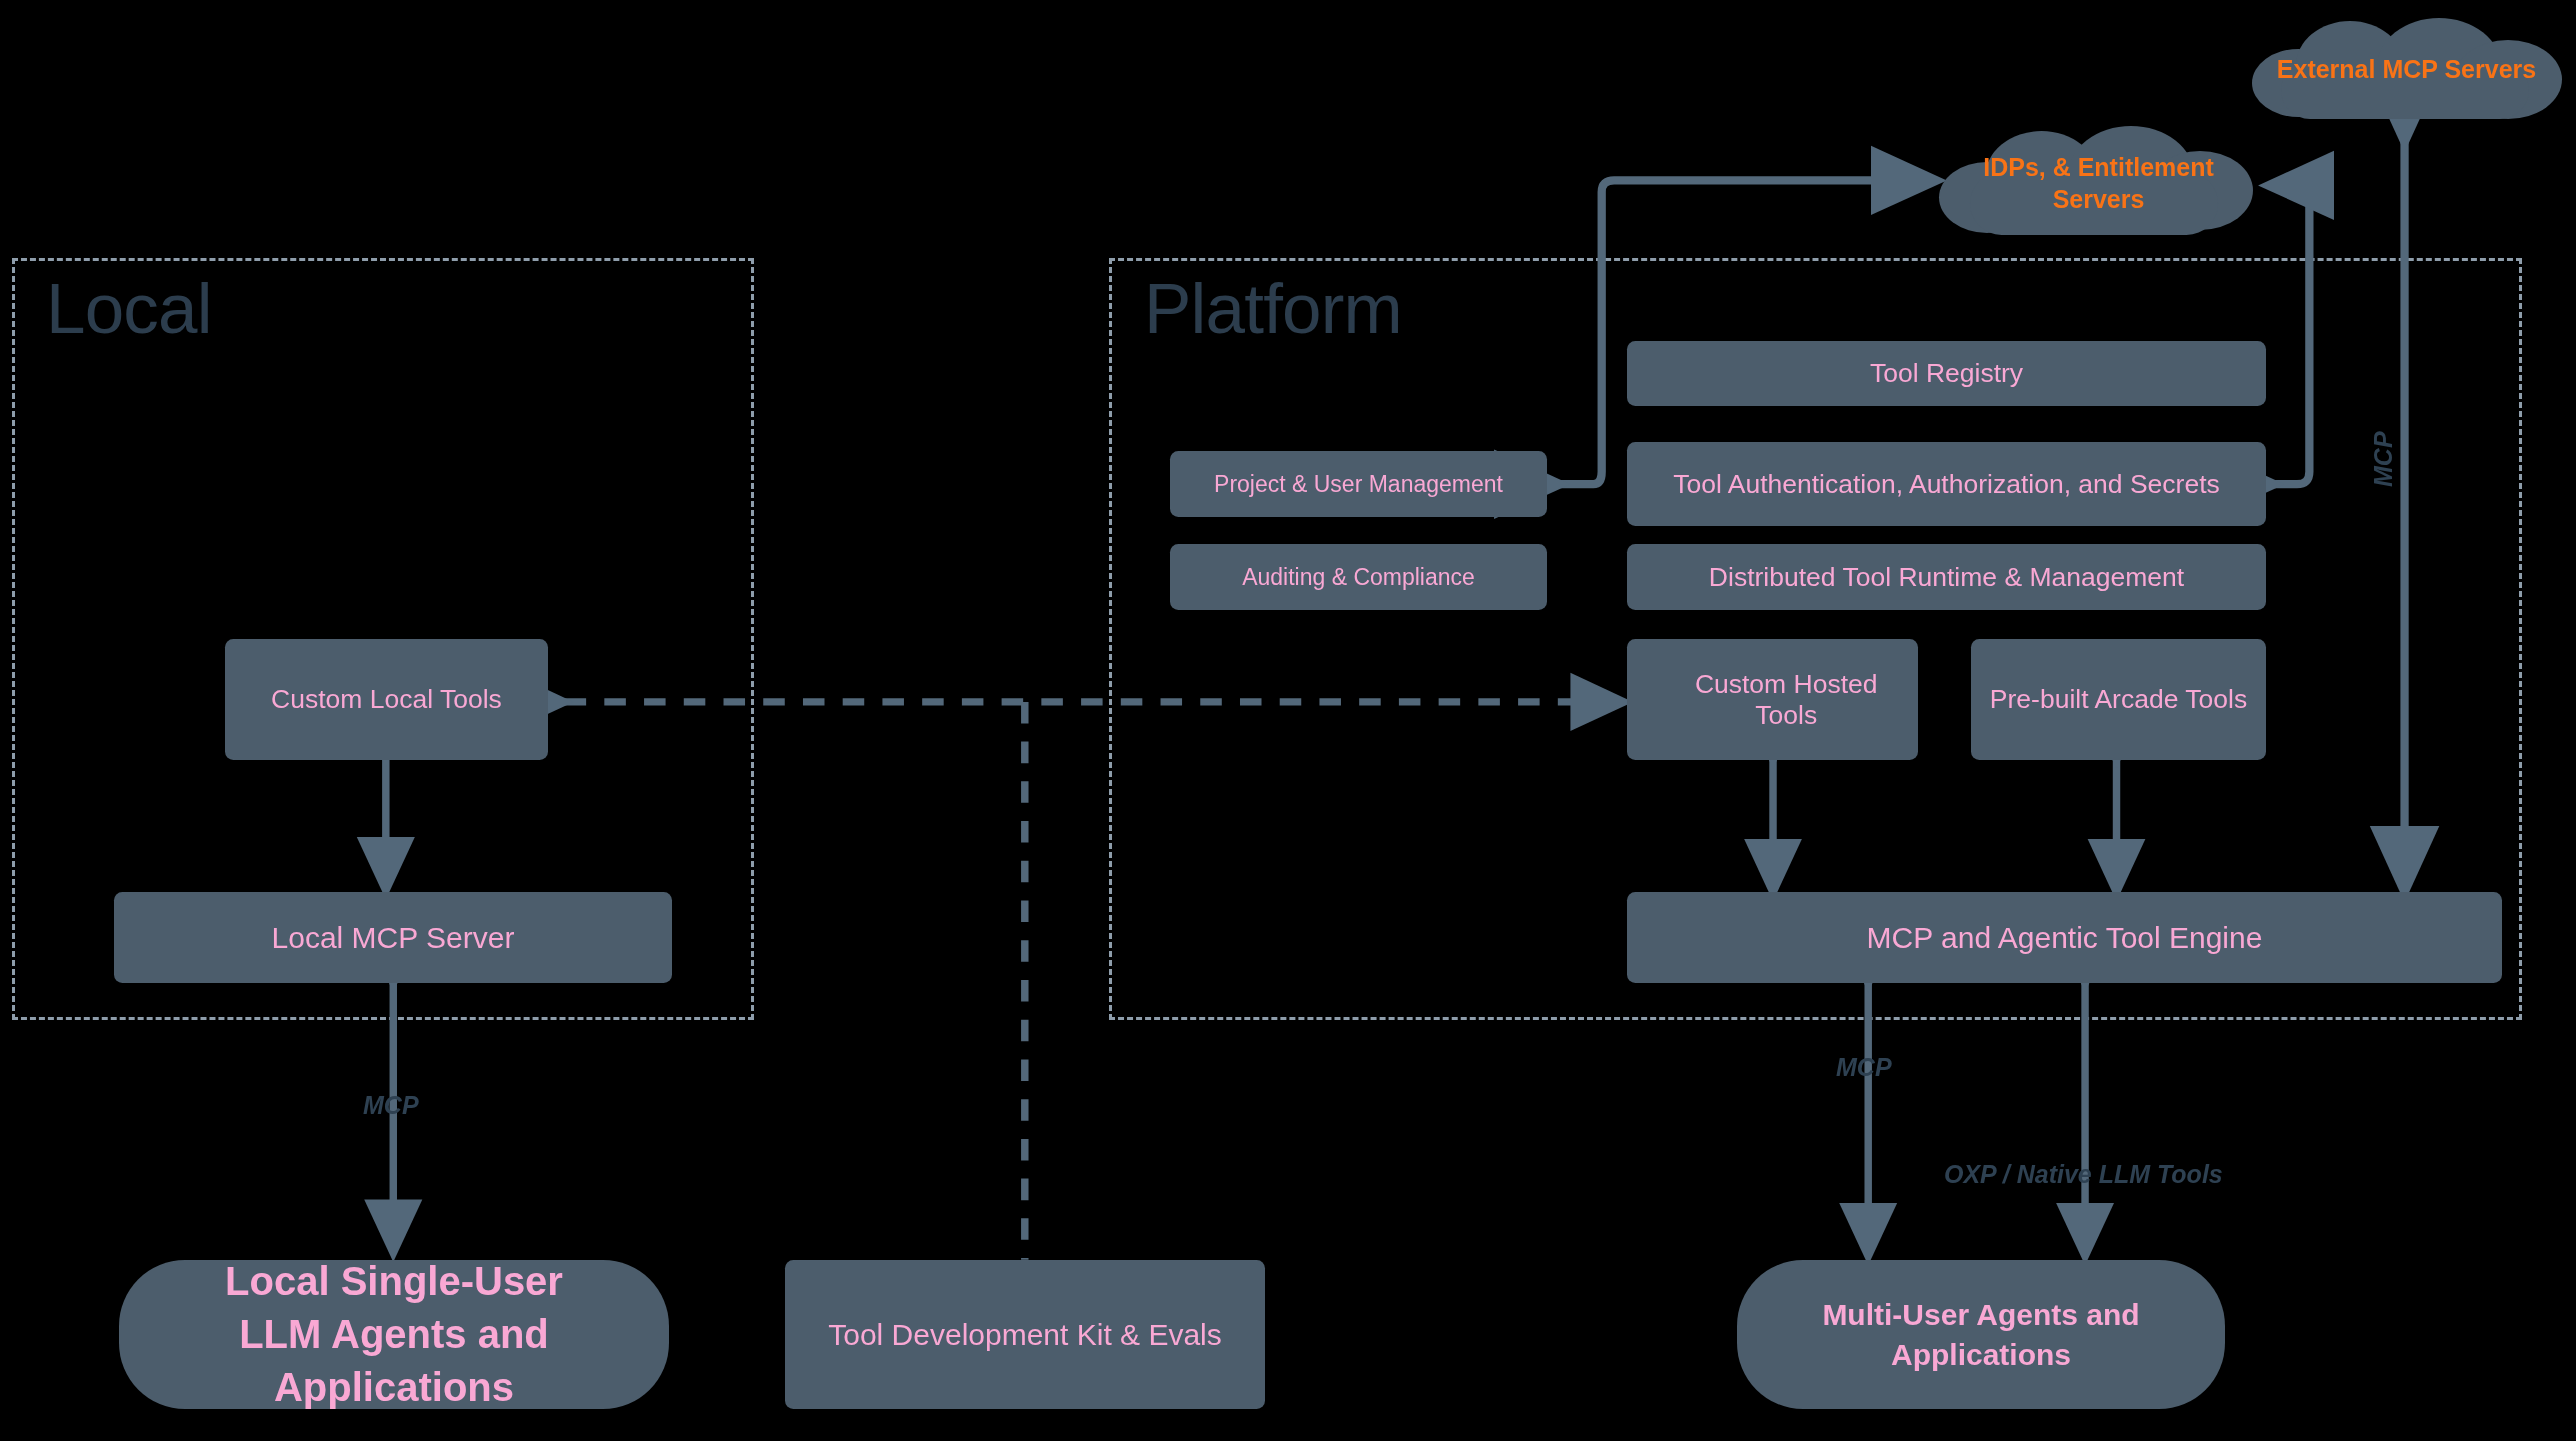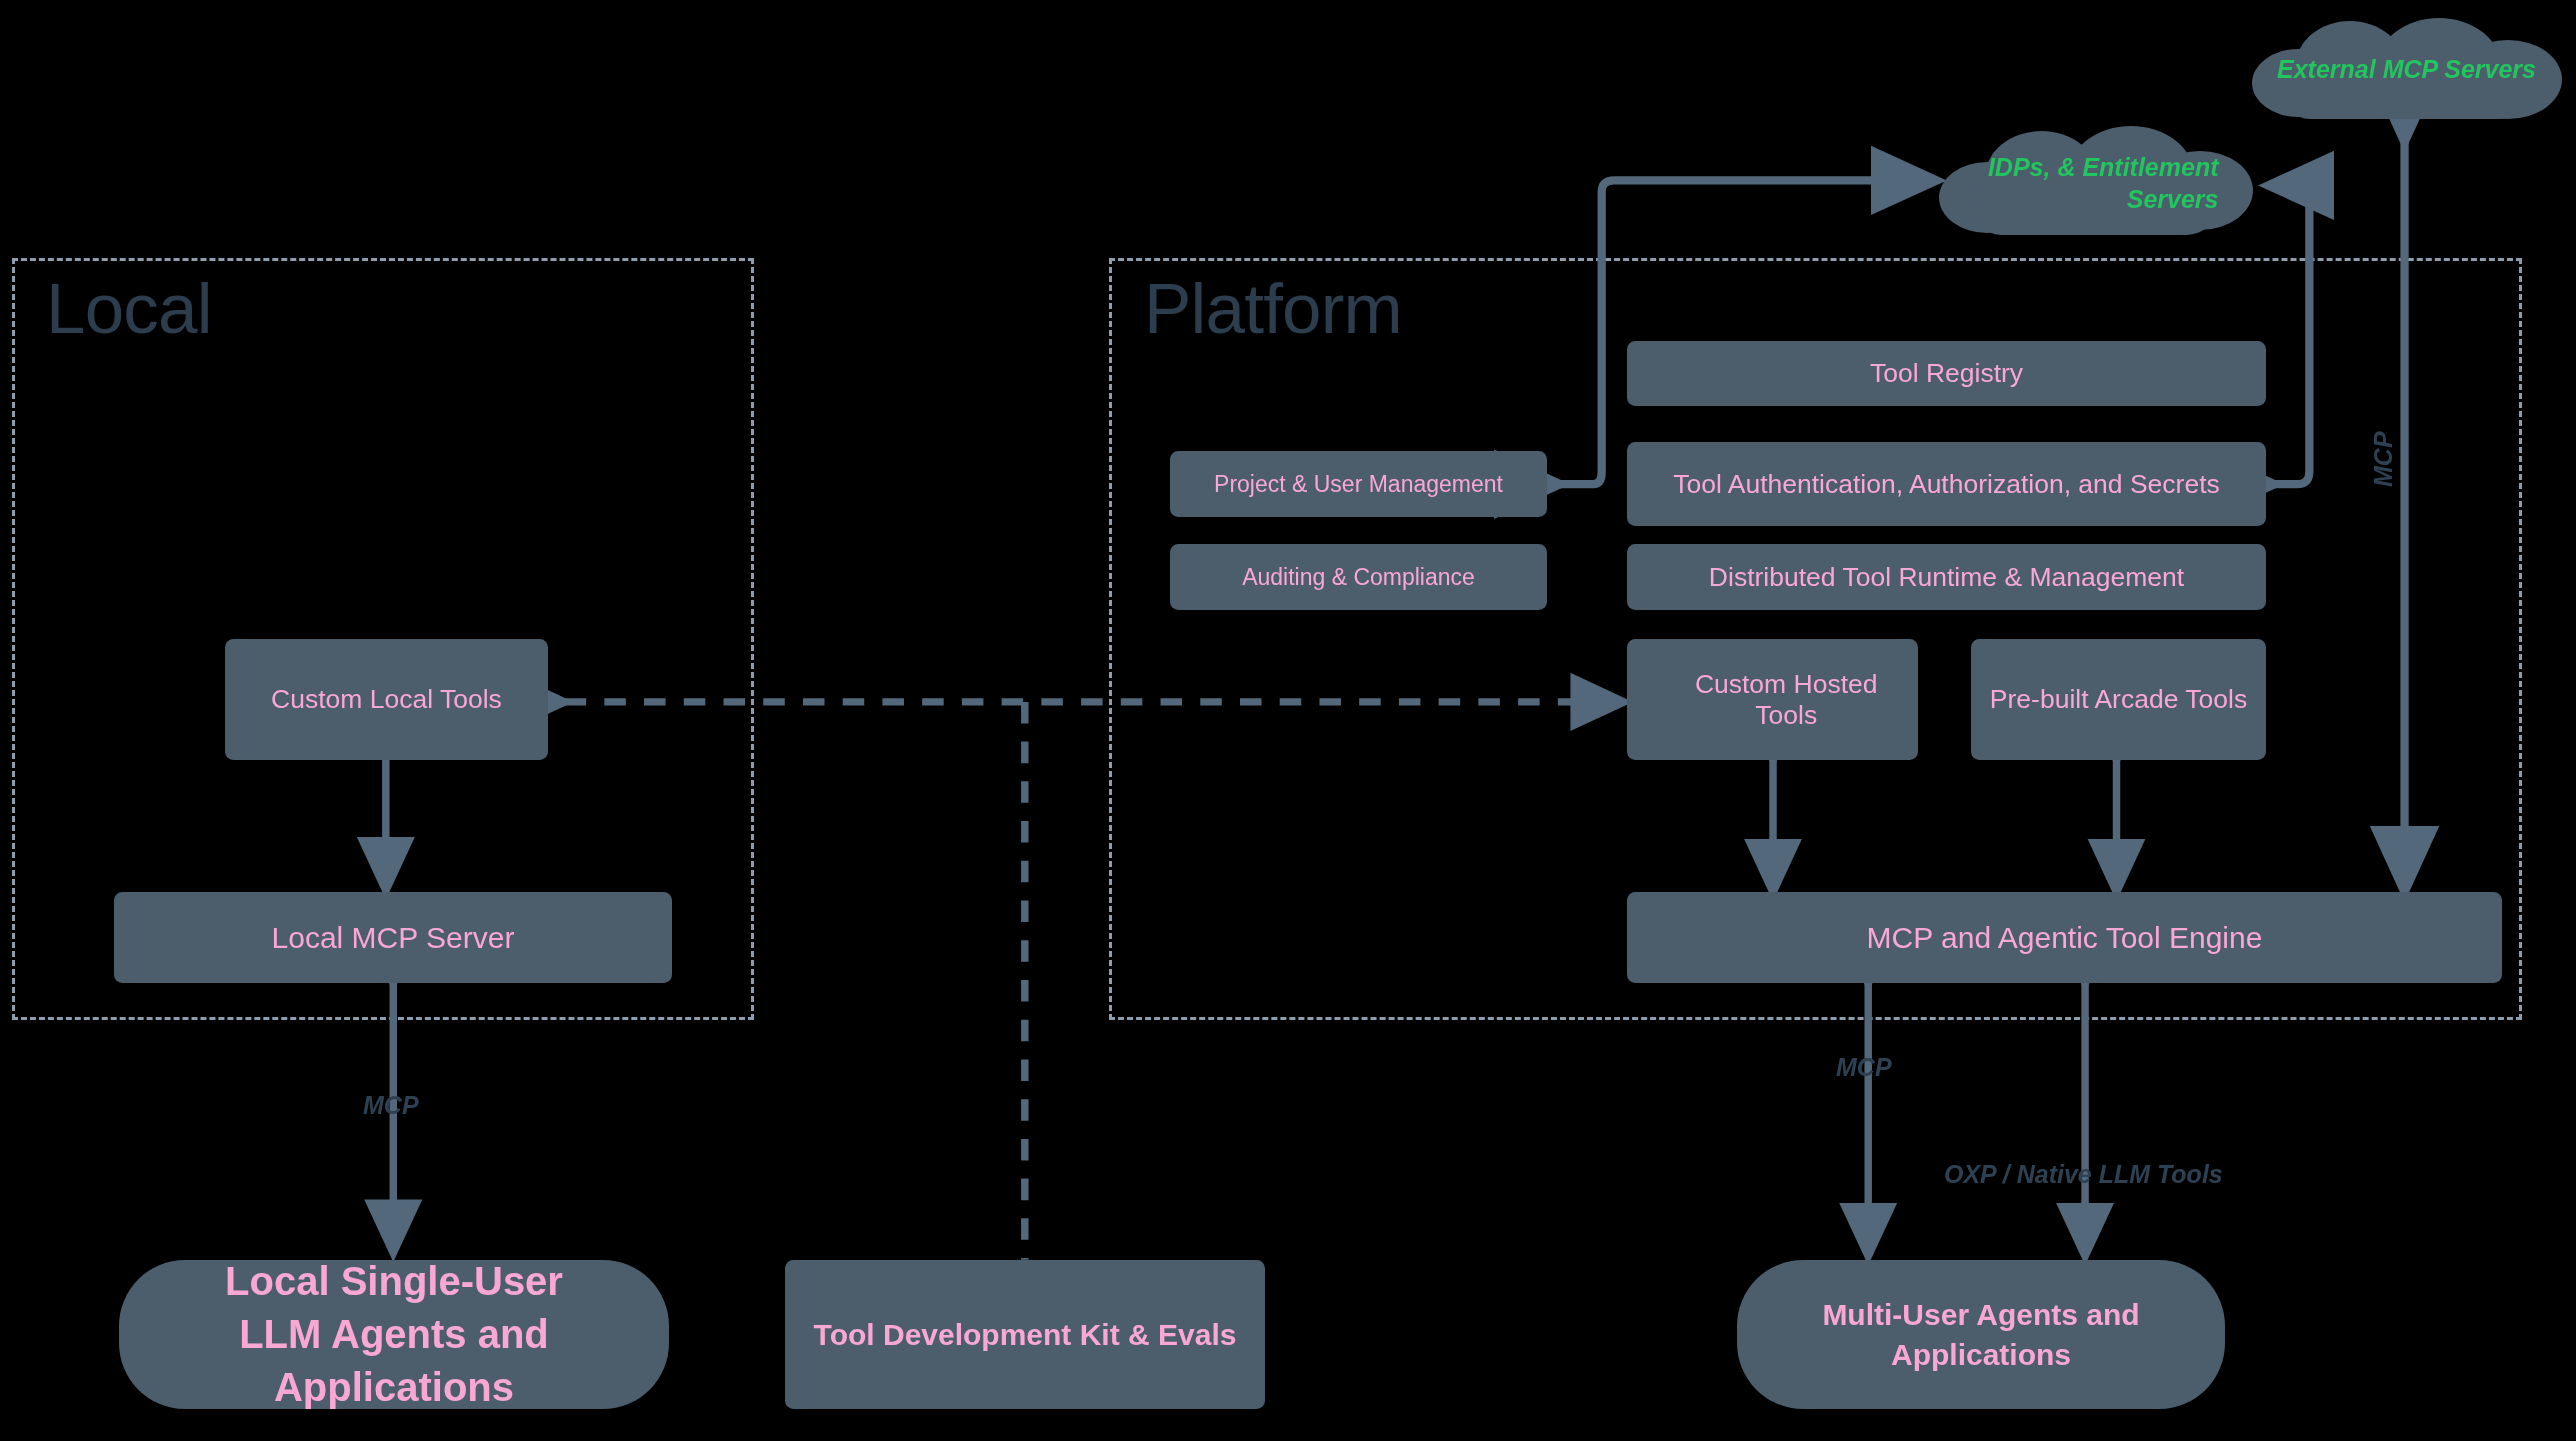--- a/index.html
+++ b/index.html
@@ -9,24 +9,24 @@
 
   .zone{position:absolute;border:3.3px dashed #8E9DAB;box-sizing:border-box;}
   .zone-title{position:absolute;color:#2C3D4D;font-size:71px;line-height:1;letter-spacing:-0.8px;font-weight:400;}
 
   .node{position:absolute;background:#4C5D6C;border-radius:8.3px;display:flex;align-items:center;
         justify-content:center;text-align:center;color:#f9a8d4;box-sizing:border-box;padding:5px 11.6px;}
   .node.sm{font-size:23px;}
   .node.md{font-size:26.5px;}
   .node.lg{font-size:30px;}
   .pill{border-radius:66px;font-weight:bold;line-height:1.32;}
-  .kitbox{border-radius:8.3px;font-weight:bold;font-size:30px;}
+  .kitbox{border-radius:8.3px;font-weight:normal;font-size:30px;}
 
-  .cloud{position:absolute;color:#22c55e;font-style:italic;font-weight:bold;display:flex;
-         align-items:center;justify-content:center;text-align:right;line-height:1.3;}
+  .cloud{position:absolute;color:#f97316;font-weight:bold;display:flex;
+         align-items:center;justify-content:center;text-align:center;line-height:1.3;}
   .cloud .cl-txt{position:relative;z-index:3;font-size:25px;padding:0 8.3px;}
   .cloud .blob{position:absolute;background:#4C5D6C;border-radius:50%;z-index:1;}
 
   .edge-label{position:absolute;color:#2E4152;font-style:italic;font-weight:bold;font-size:25px;white-space:nowrap;}
 </style>
 </head>
 <body>
 
 <div id="stage">
 

